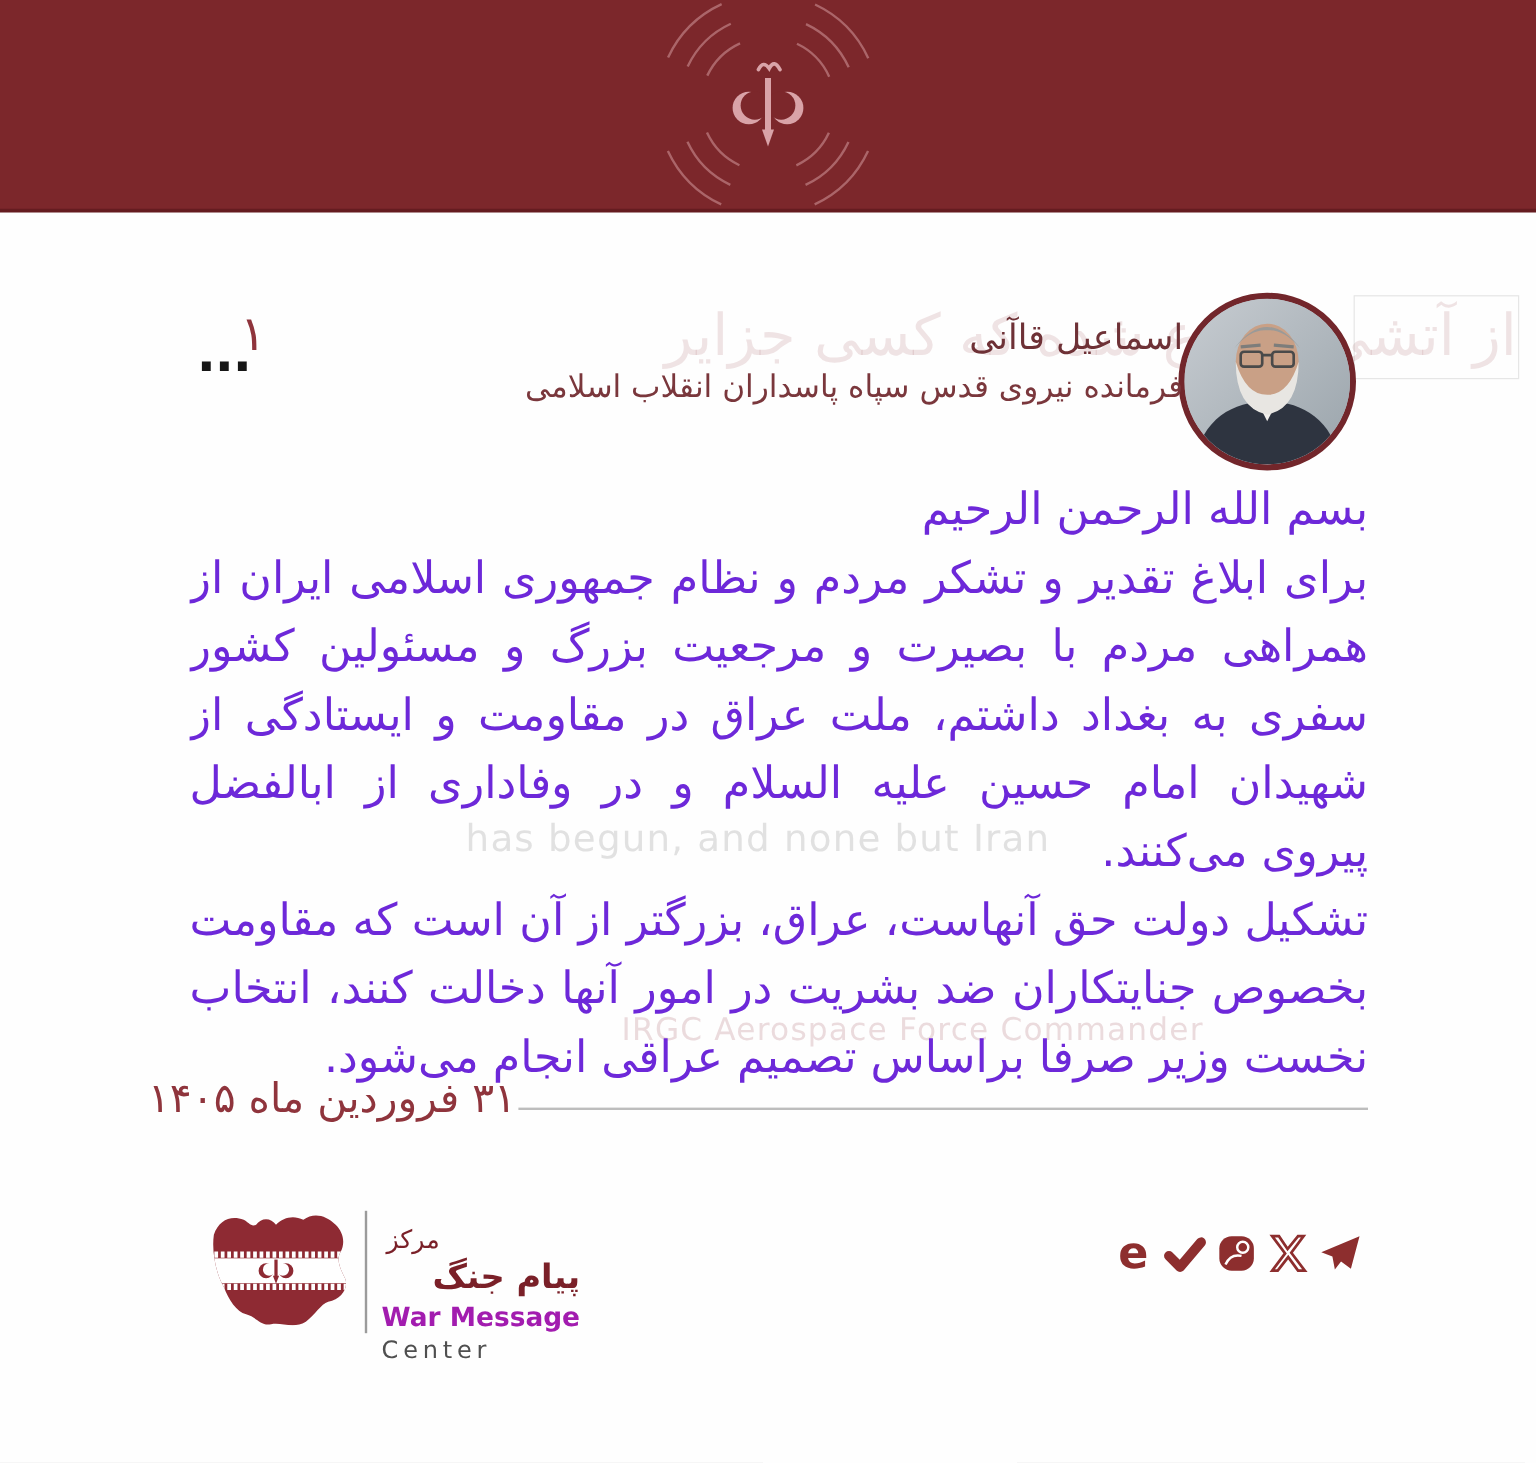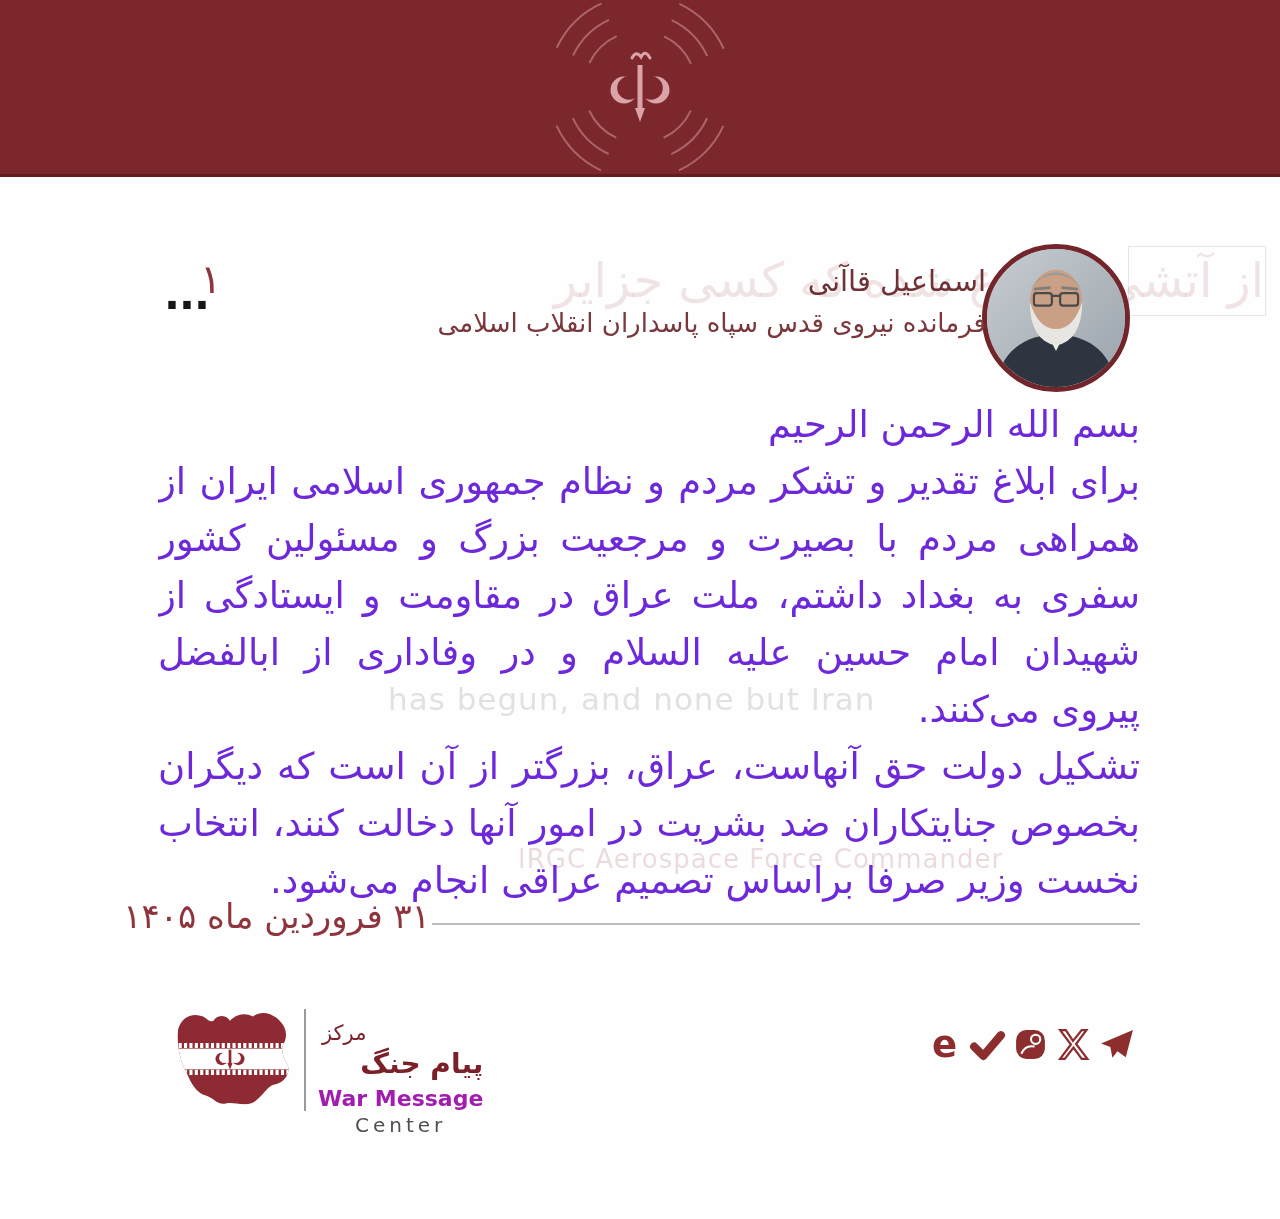--- a/index.html
+++ b/index.html
@@ -34,21 +34,21 @@
   .date{position:absolute;left:162px;top:896px;width:268px;font-size:34px;color:#8f343c;direction:rtl;text-align:left;z-index:2;white-space:nowrap;}
   .rule{position:absolute;left:432px;top:923px;width:708px;height:2px;background:#bdbdbd;z-index:2;}
   
   .logo{position:absolute;left:166px;top:982px;display:flex;align-items:center;z-index:2;}
   .logo .map{width:128px;height:116px;}
   .logo .vdiv{width:2px;height:102px;background:#9b9b9b;margin:0 12px 0 10px;}
   .logo .words{display:flex;flex-direction:column;direction:rtl;min-width:128px;}
   .logo .fa-small{font-size:21px;color:#7a2028;text-align:left;padding-left:4px;direction:rtl;margin-top:39px;}
   .logo .fa-big{font-size:28px;font-weight:bold;color:#7a2028;text-align:right;direction:rtl;margin-top:2px;white-space:nowrap;}
   .logo .en1{font-size:22px;font-weight:bold;color:#a21caf;direction:ltr;text-align:left;margin-top:6px;white-space:nowrap;}
-  .logo .en2{font-size:20px;color:#4f4f4f;letter-spacing:4px;direction:ltr;text-align:center;margin-top:2px;}
+  .logo .en2{font-size:20px;color:#4f4f4f;letter-spacing:4px;direction:ltr;text-align:left;margin-top:2px;}
   
   .social{position:absolute;right:138px;top:1026px;width:224px;z-index:2;}
   .social .icons{display:flex;justify-content:center;align-items:center;gap:6px;}
   .social .icons svg{width:37px;height:37px;display:block;}
   .social .handle{margin-top:6px;text-align:center;font-size:29px;color:#454545;direction:ltr;}
 </style>
 </head>
 <body>
 
 <div class="canvas">
@@ -109,21 +109,21 @@
   <div class="marker-digit">۱</div>
   <div class="marker-dots">...</div>
 
   <div class="msg">
     <div class="line r">بسم الله الرحمن الرحیم</div>
     <div class="line j">برای ابلاغ تقدیر و تشکر مردم و نظام جمهوری اسلامی ایران از همدلی و</div>
     <div class="line j">همراهی مردم با بصیرت و مرجعیت بزرگ و مسئولین کشور عراق</div>
     <div class="line j">سفری به بغداد داشتم، ملت عراق در مقاومت و ایستادگی از سالار</div>
     <div class="line j">شهیدان امام حسین علیه السلام و در وفاداری از ابالفضل العباس</div>
     <div class="line r">پیروی می‌کنند.</div>
-    <div class="line j">تشکیل دولت حق آنهاست، عراق، بزرگتر از آن است که دیگران</div>
+    <div class="line j">تشکیل دولت حق آنهاست، عراق، بزرگتر از آن است که مقاومت</div>
     <div class="line j">بخصوص جنایتکاران ضد بشریت در امور آنها دخالت کنند، انتخاب</div>
     <div class="line r">نخست وزیر صرفا براساس تصمیم عراقی انجام می‌شود.</div>
   </div>
 
   <div class="date">۳۱ فروردین ماه ۱۴۰۵</div>
   <div class="rule"></div>
 
   <div class="logo">
     <svg class="map" viewBox="0 0 120 112">
       <defs>

